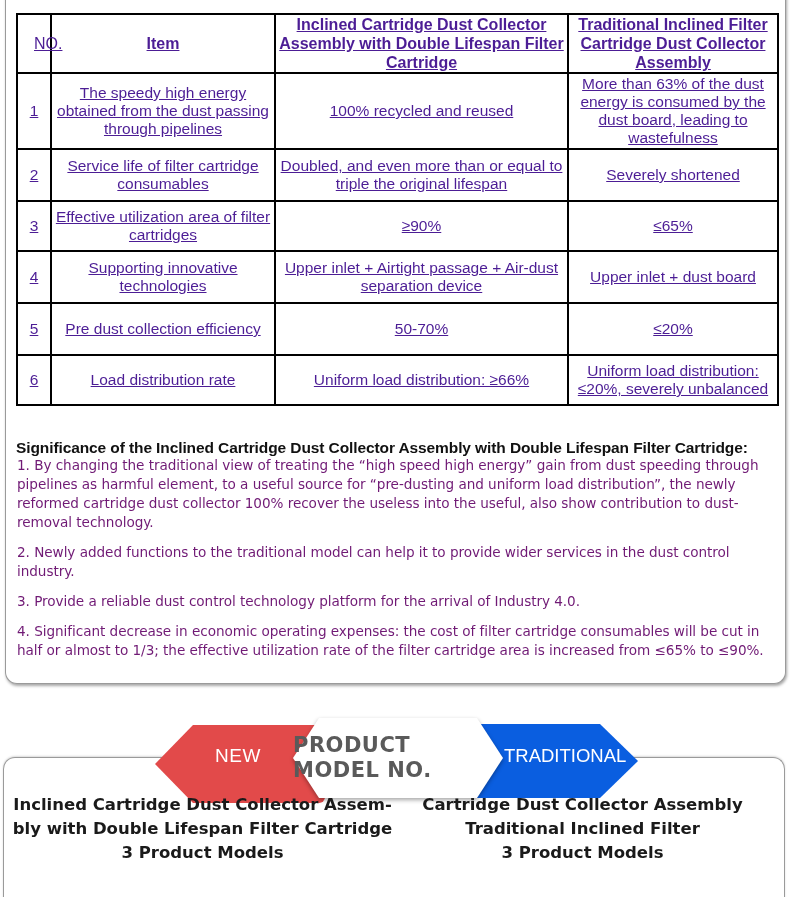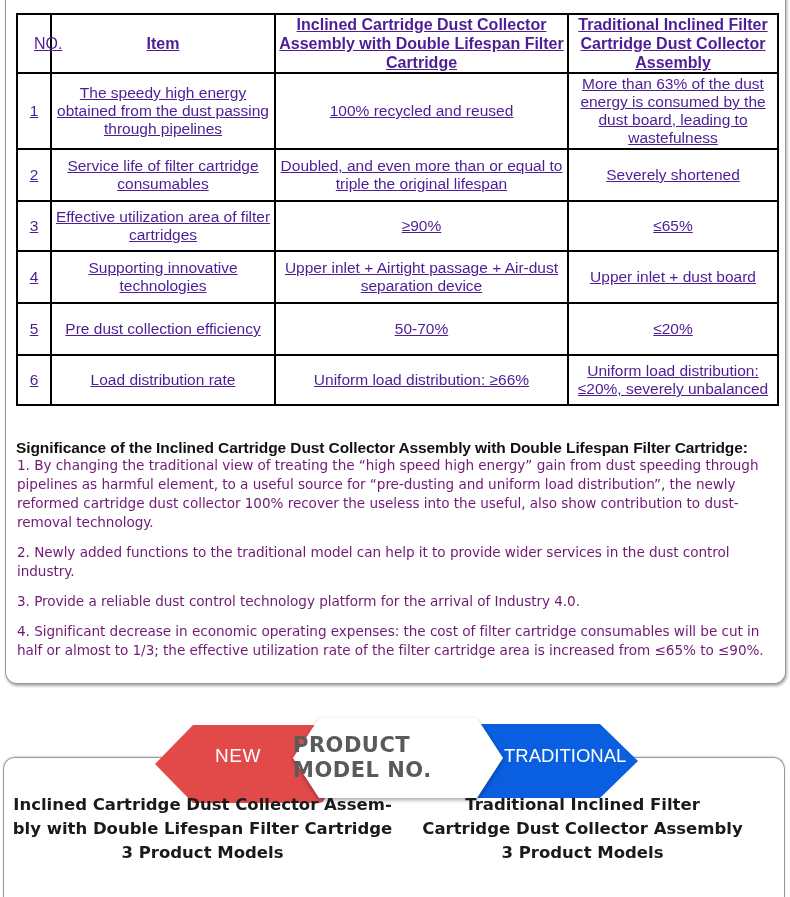--- a/index.html
+++ b/index.html
@@ -171,16 +171,16 @@
   <div>PRODUCT</div>
   <div>MODEL NO.</div>
 </div>
 
 <div class="model-left">
   <div>Inclined Cartridge Dust Collector Assem-</div>
   <div>bly with Double Lifespan Filter Cartridge</div>
   <div>3 Product Models</div>
 </div>
 <div class="model-right">
+  <div>Cartridge Dust Collector Assembly</div>
   <div>Traditional Inclined Filter</div>
-  <div>Cartridge Dust Collector Assembly</div>
   <div>3 Product Models</div>
 </div>
 
 </body></html>

